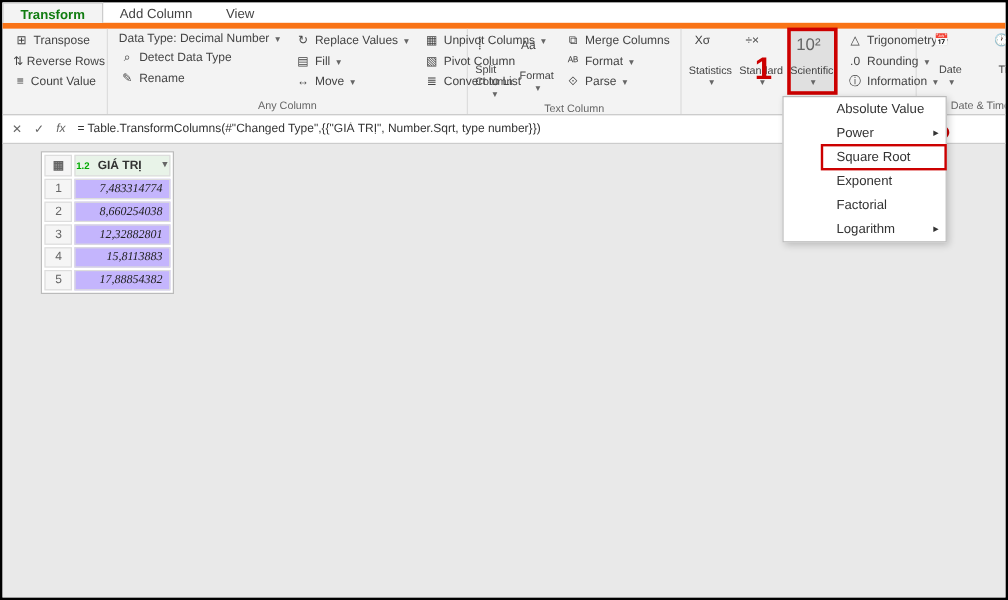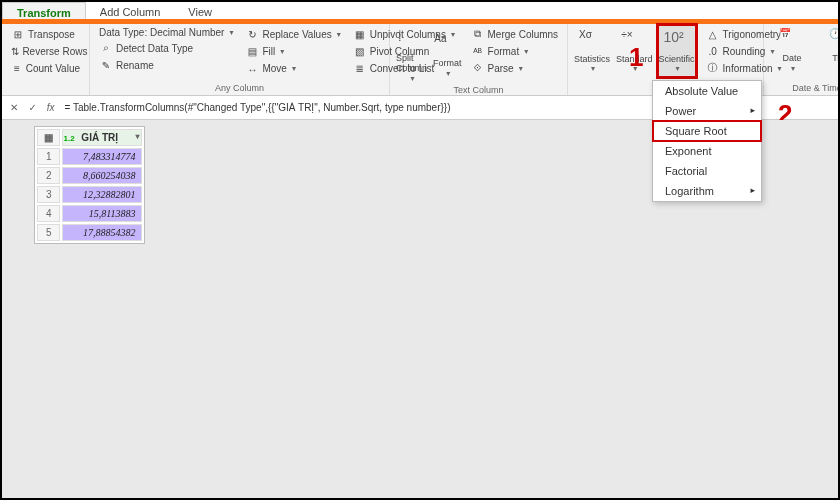--- a/index.html
+++ b/index.html
@@ -40,21 +40,21 @@
   .table { position: absolute; top: 6px; left: 32px; background: #fff; border: 1px solid #bbb; font-size: 10px; }
   .table th, .table td { border: 1px solid #ddd; padding: 2px 6px; text-align: right; }
   .table th.rownum, .table td.rownum { background: #f5f5f5; color: #666; text-align: center; width: 22px; }
   .table th.colhead { background: #e8f3e8; text-align: left; padding: 2px 0; color: #333; position: relative; }
   .table th.colhead .typeic { font-size: 8px; color: #0a0; margin-right: 4px; }
   .table th.colhead .filter { position: absolute; right: 2px; top: 2px; font-size: 8px; color: #666; }
   .table td.val { font-style: italic; color: #222; background: #c4b5fd; min-width: 80px; font-family: Liberation Serif, serif; }
 
   
   .menu { position: absolute; background: #fff; border: 1px solid #bbb; box-shadow: 2px 2px 6px rgba(0,0,0,0.2); font-size: 11px; min-width: 110px; z-index: 20; }
-  .menu .item { padding: 4px 18px 4px 12px; position: relative; cursor: pointer; color: #333; }
+  .menu .item { padding: 4px 18px 4px 12px; position: relative; cursor: pointer; color: #333; margin-left: 32px; }
   .menu .item.sub::after { content: "▸"; position: absolute; right: 6px; font-size: 9px; }
   .menu .item.highlight { outline: 2px solid #c00; outline-offset: -1px; }
 </style>
 </head>
 <body>
 
 <div class="tabs">
   <div class="tab active">Transform</div>
   <div class="tab">Add Column</div>
   <div class="tab">View</div>

